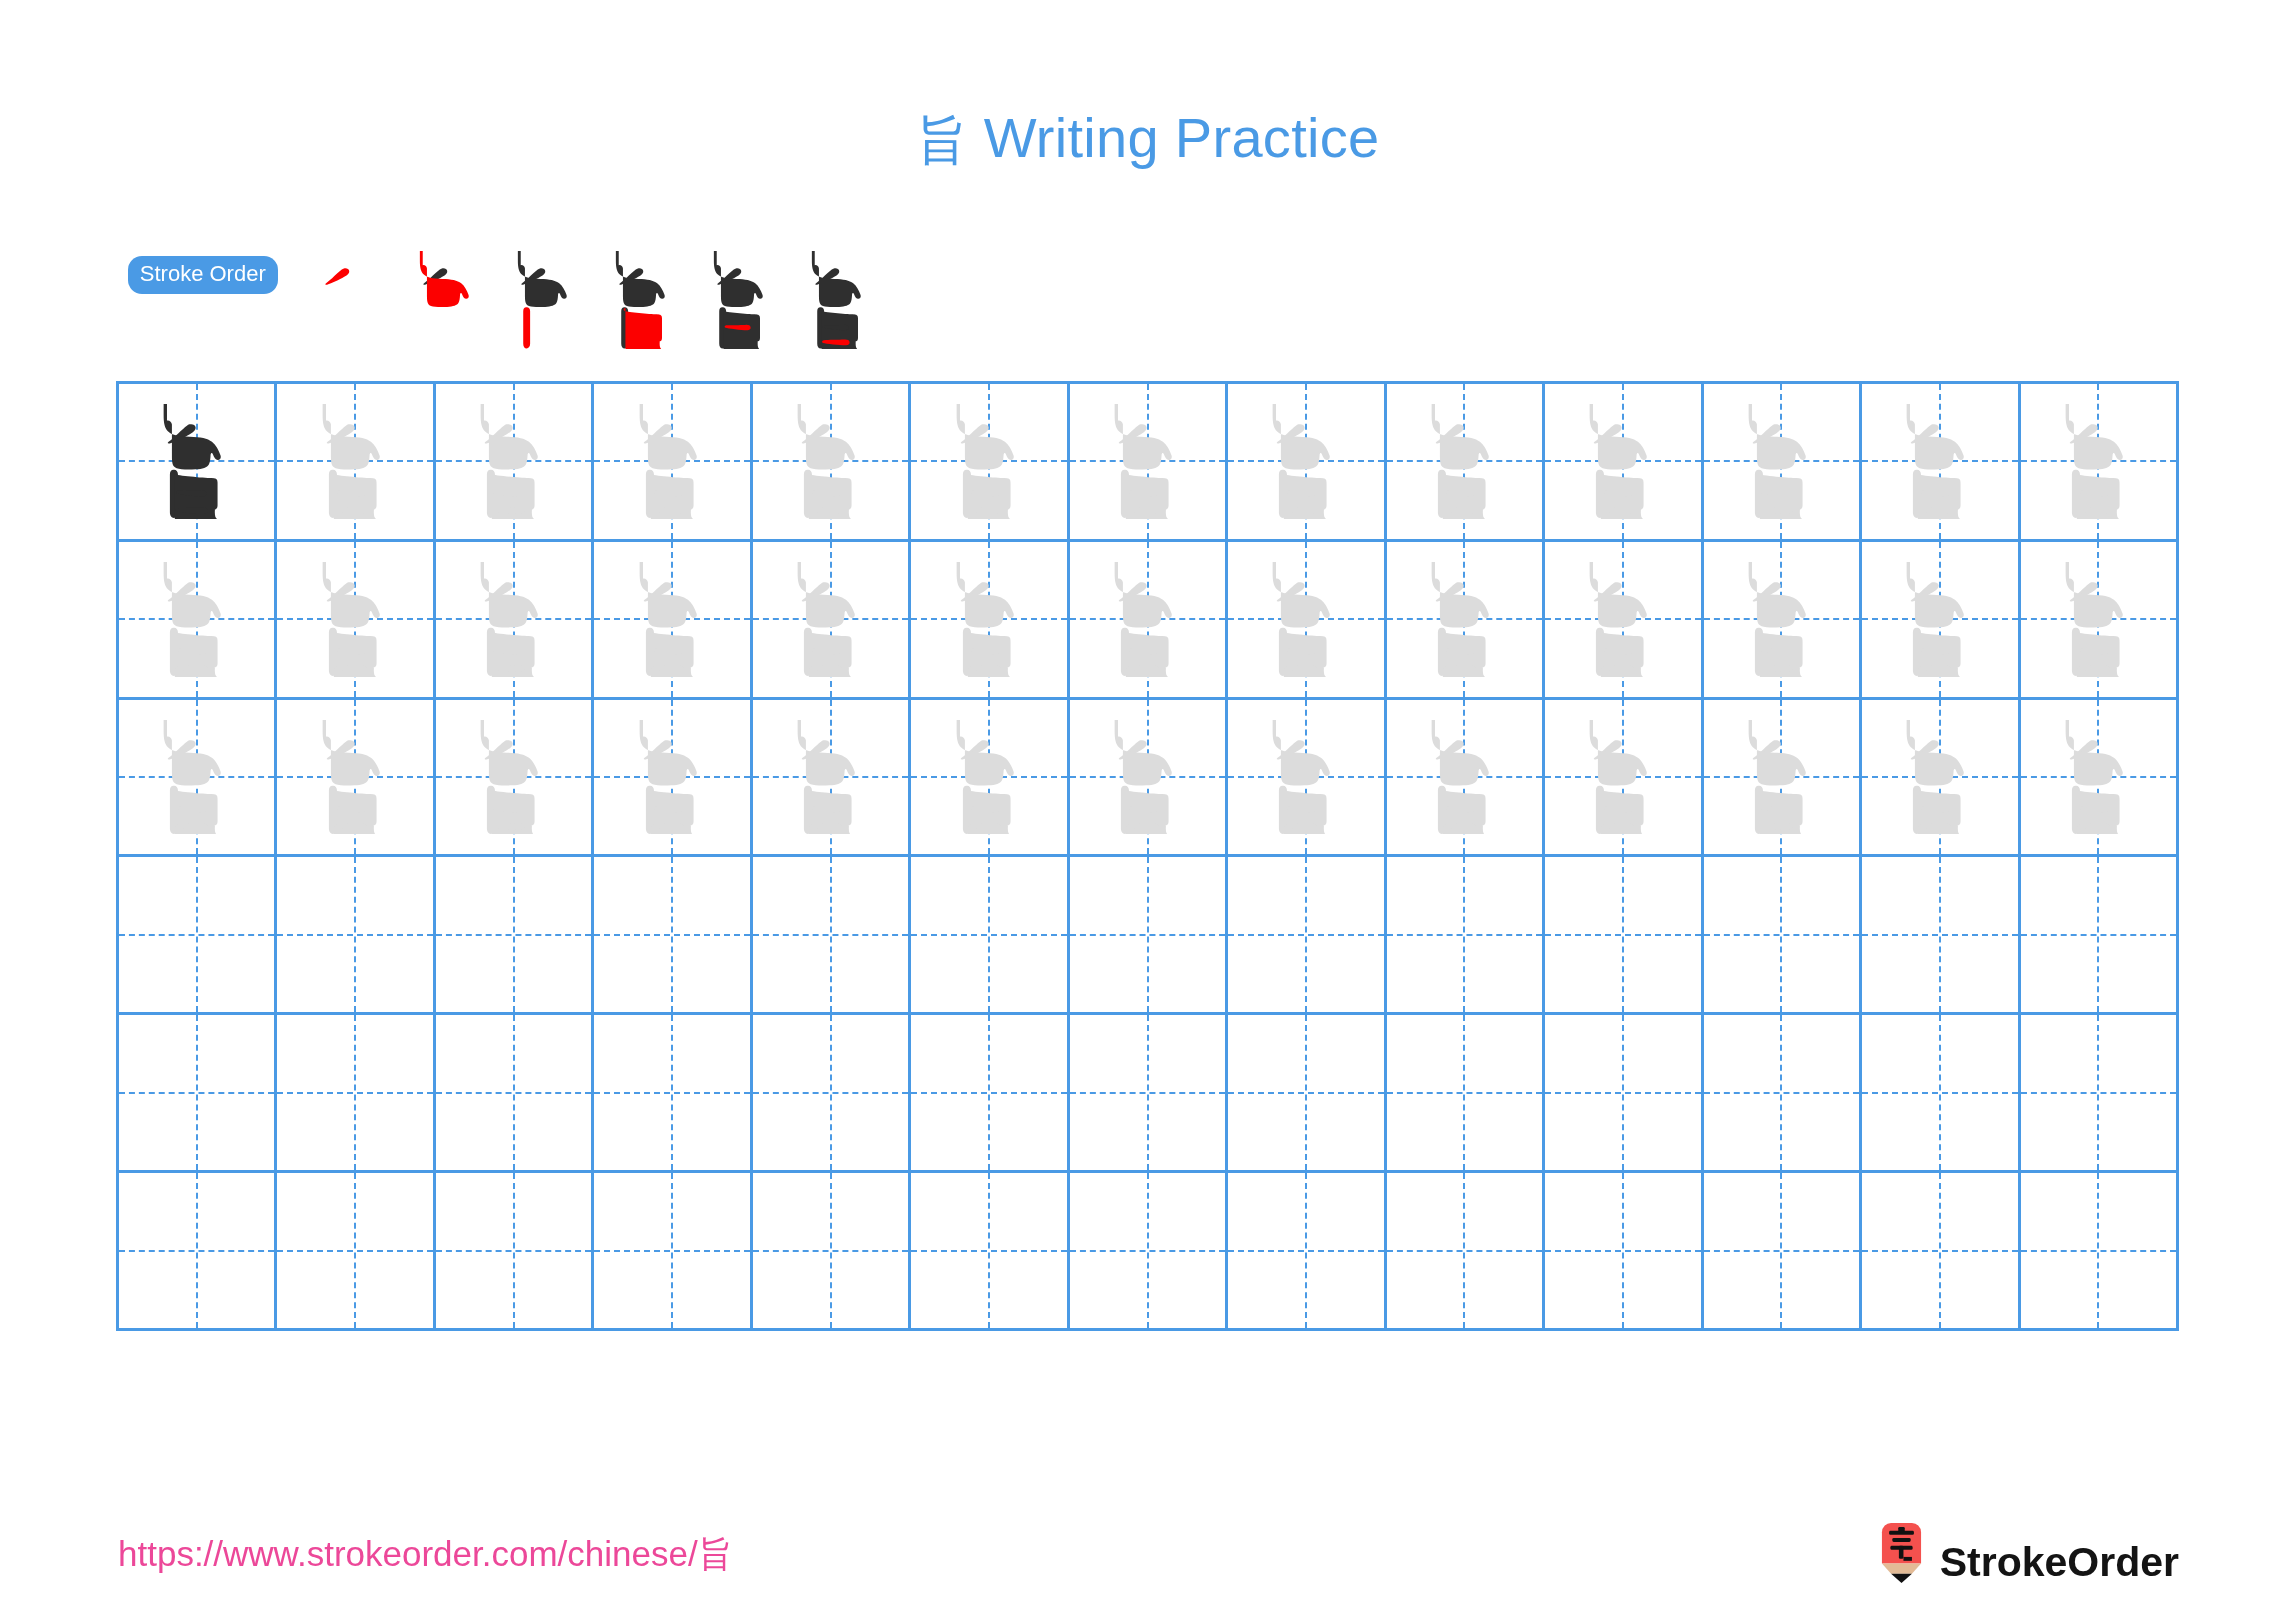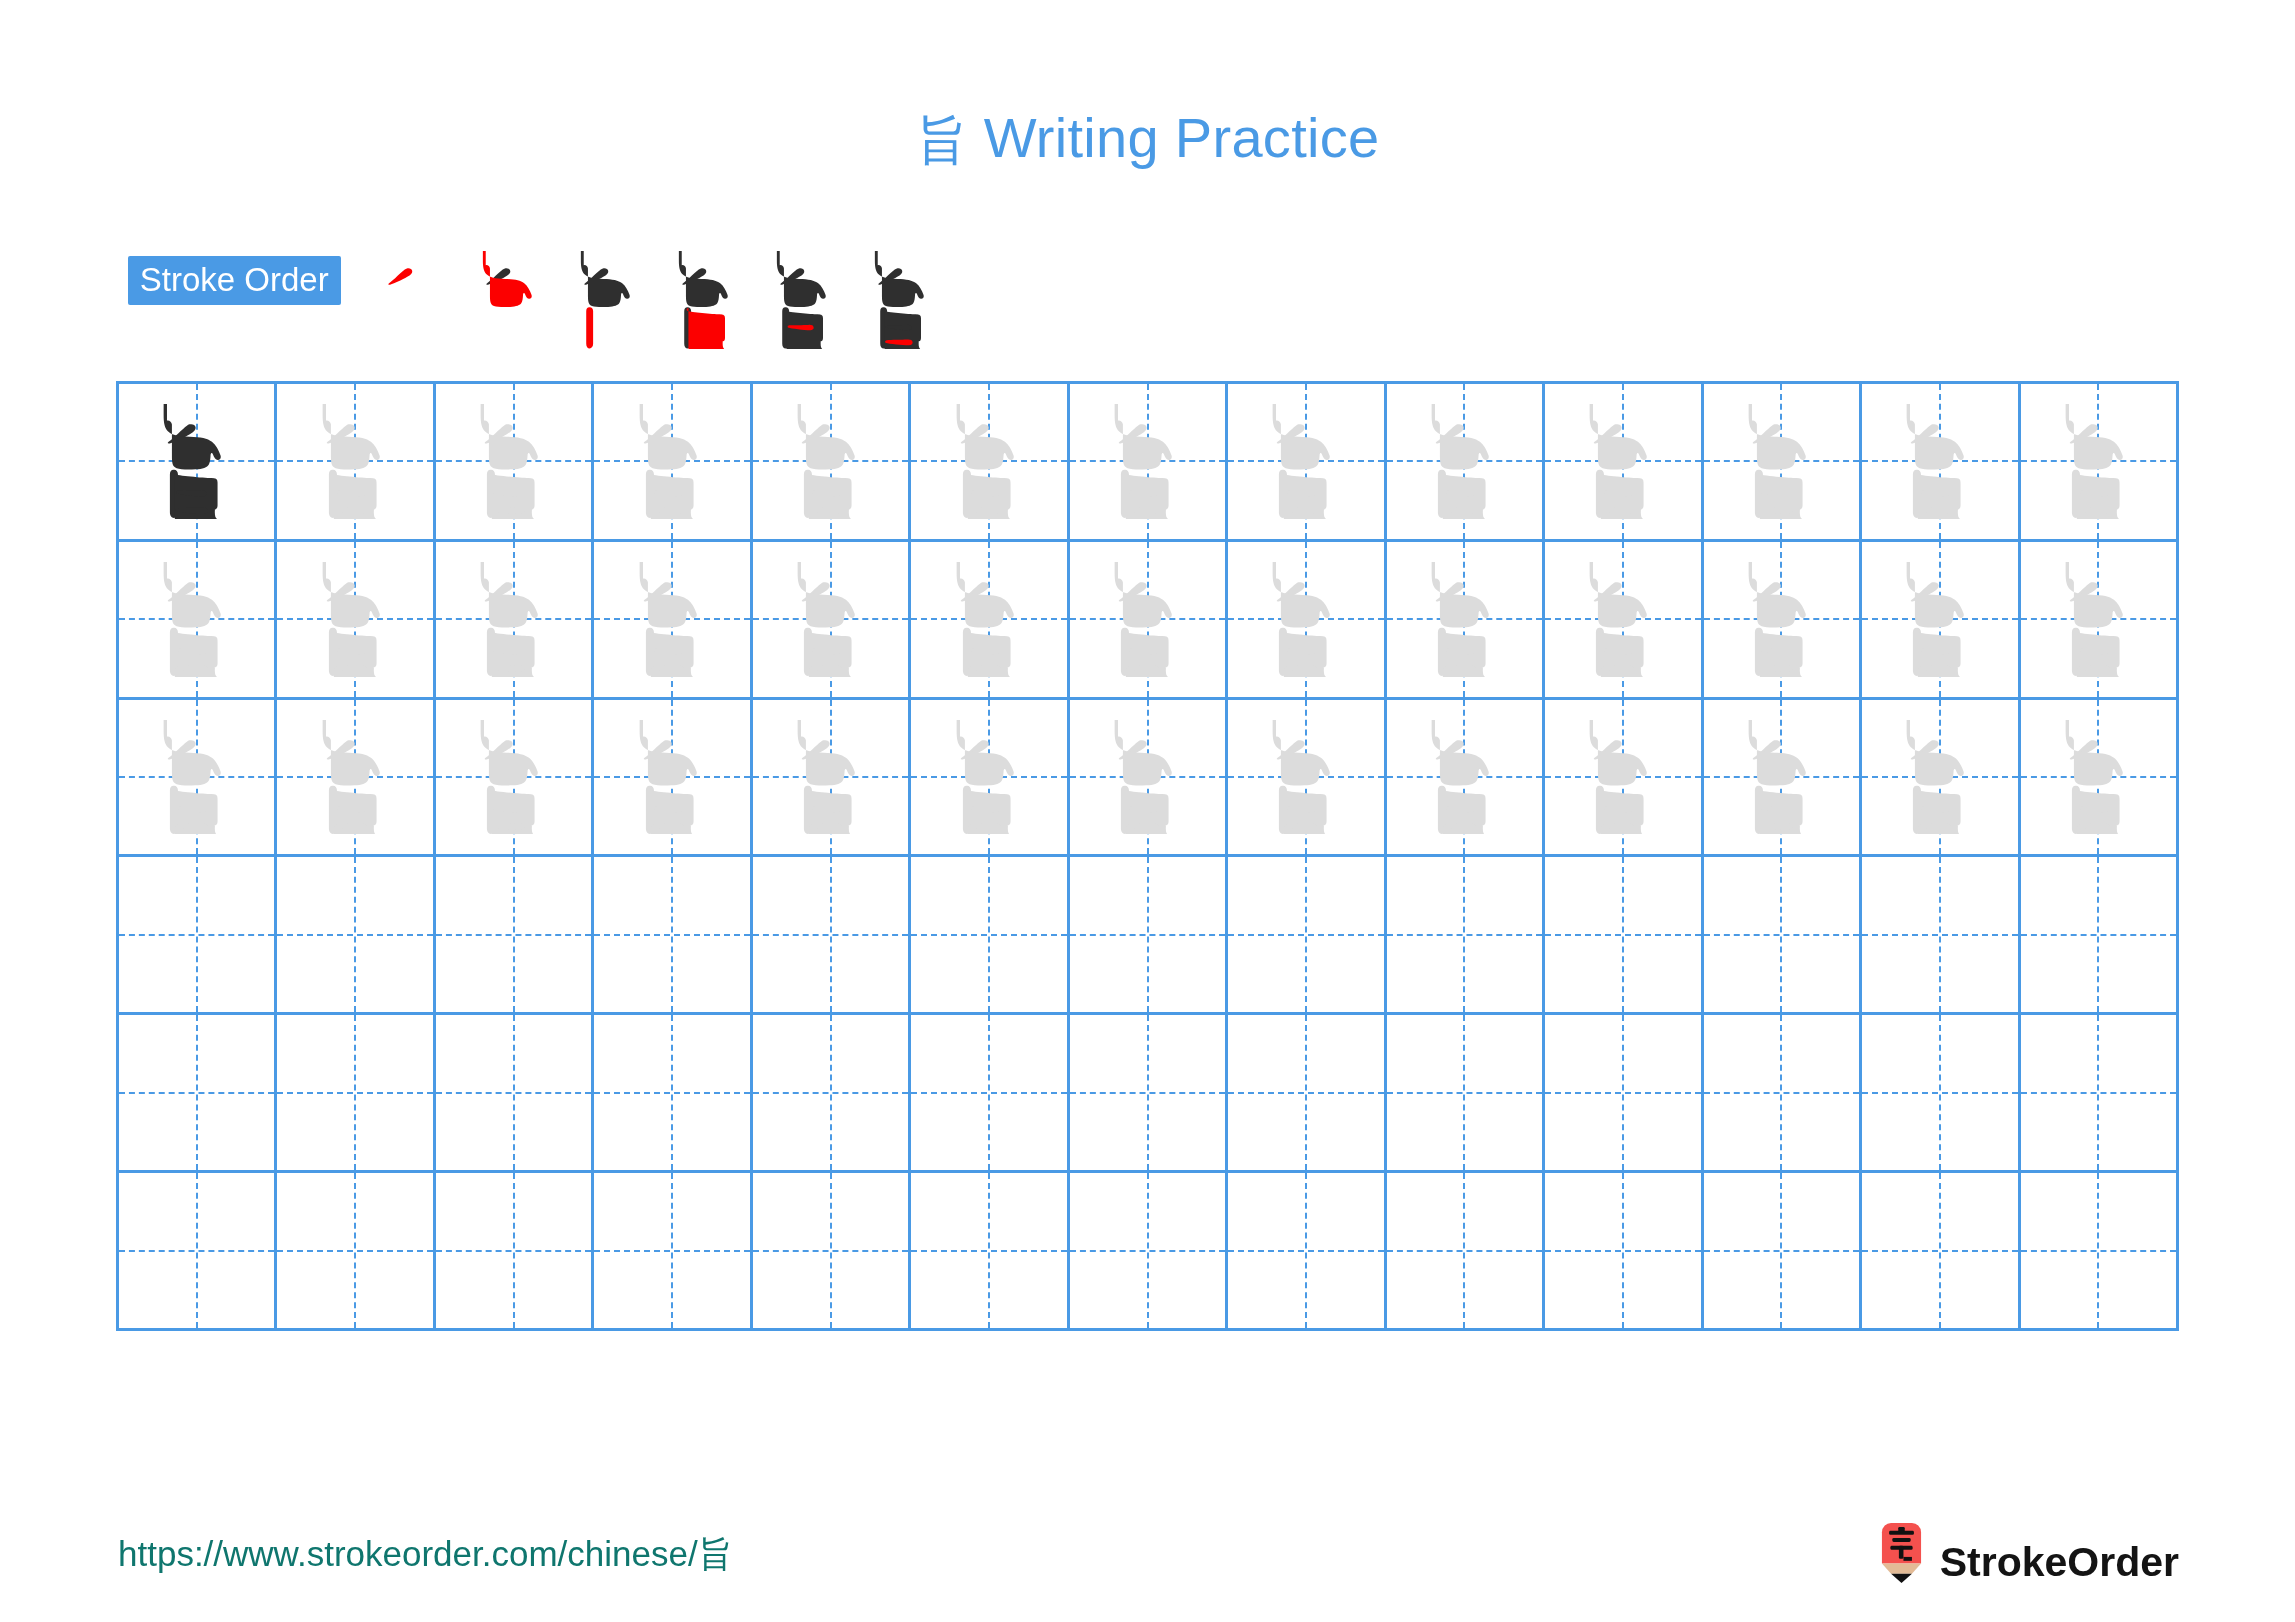--- a/index.html
+++ b/index.html
@@ -40,24 +40,24 @@
     position: absolute;
     top: 251px;
     left: 128px;
     height: 79px;
     display: flex;
     align-items: flex-start;
   }
   #stroke-order-badge {
     background: #4a9ae5;
     color: #ffffff;
-    font-size: 33px;
+    font-size: 22px;
     font-weight: 400;
     padding: 7.2px 11.8px 8.5px 11.8px;
-    border-radius: 2px;
+    border-radius: 14px;
     line-height: 1;
     white-space: nowrap;
     margin-top: 5.2px;
   }
   #stroke-steps {
     display: flex;
     align-items: flex-start;
     margin-left: 23.6px;
   }
   .stroke-step {
@@ -123,21 +123,21 @@
   .glyph-dark  { fill: #2f2f2f; }
   .glyph-light { fill: #dcdcdc; }
   .glyph-red   { fill: #fc0000; }
 
   
   #footer-url {
     position: absolute;
     left: 118px;
     top: 1536px;
     font-size: 35px;
-    color: #0f766e;
+    color: #ec4899;
     line-height: 1;
     white-space: nowrap;
   }
   #brand {
     position: absolute;
     right: 116px;
     top: 1518px;
     display: flex;
     align-items: flex-end;
     height: 65px;

